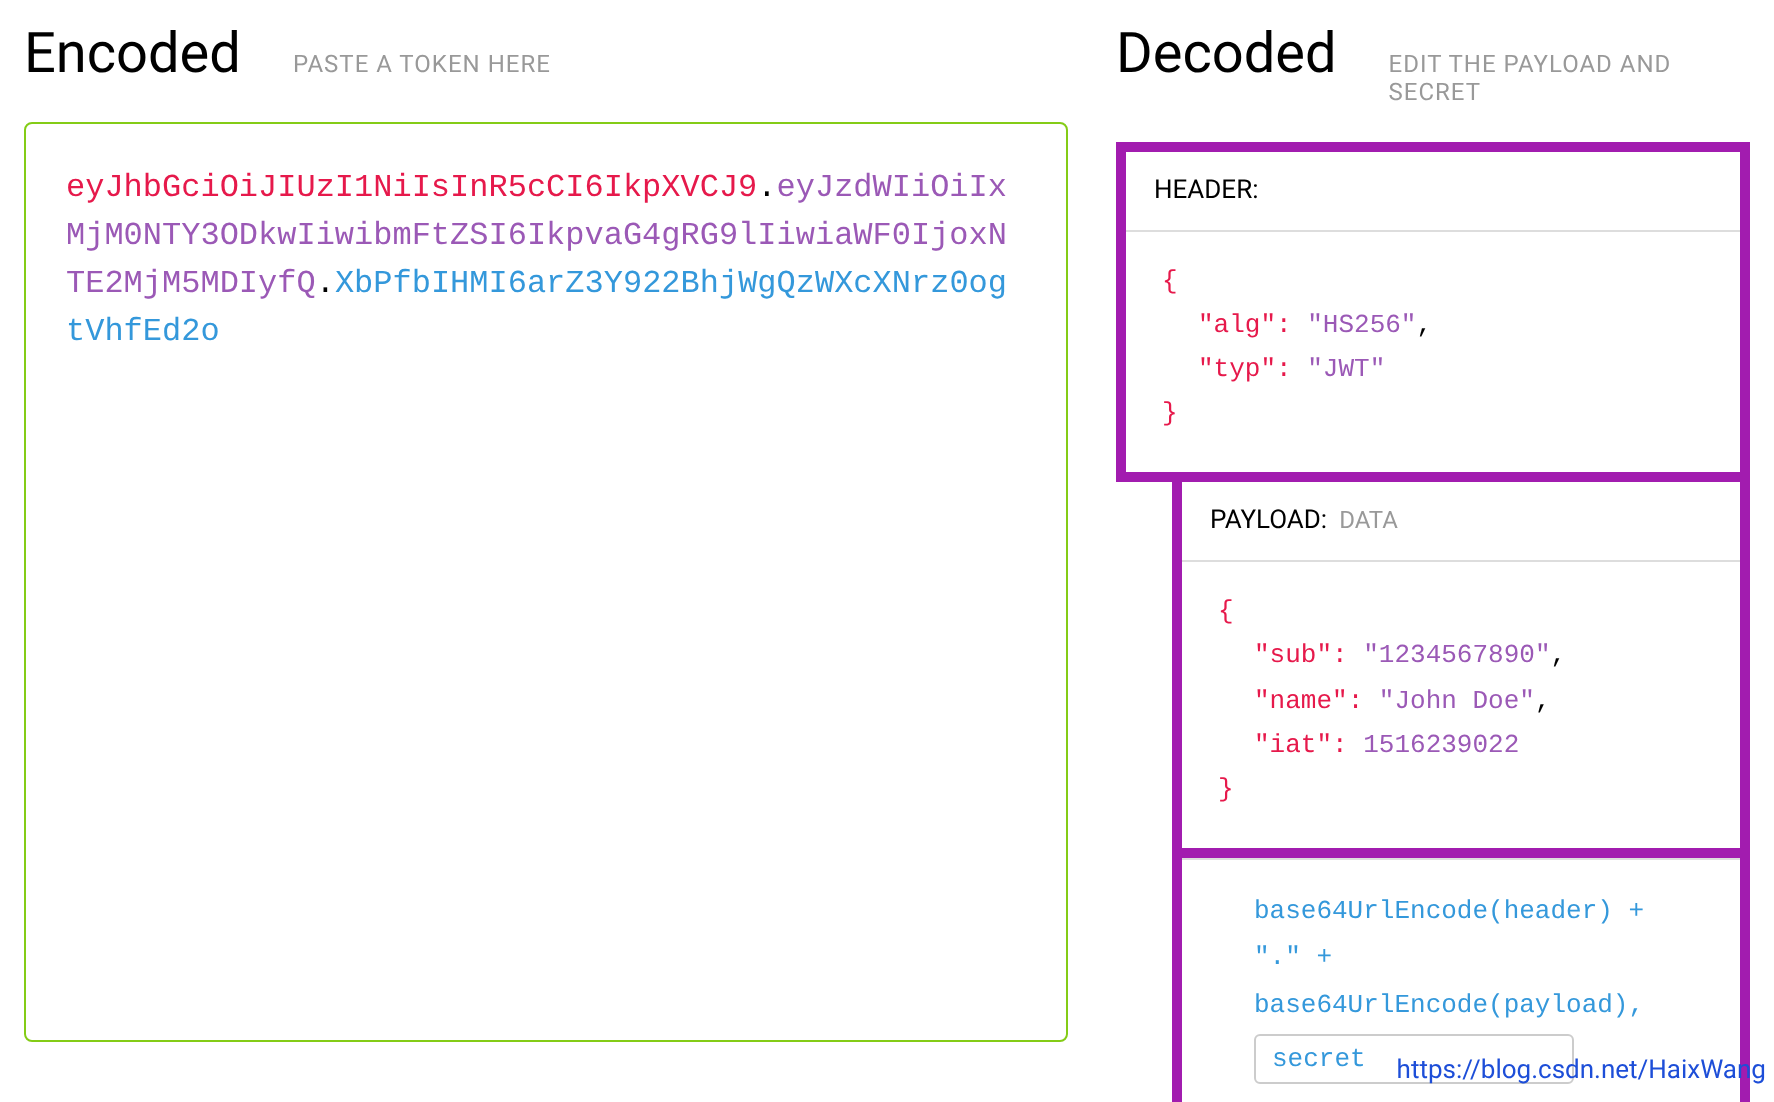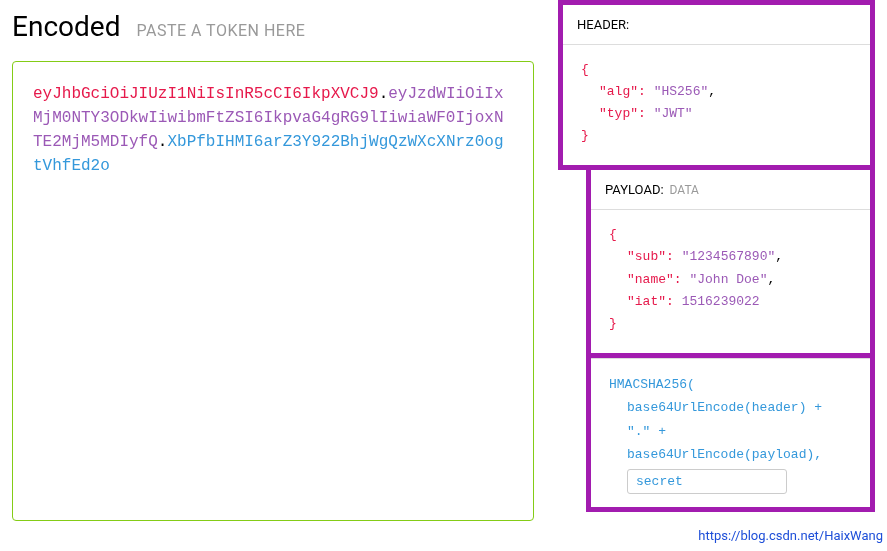--- a/index.html
+++ b/index.html
@@ -21,31 +21,31 @@
     .left-panel {
       width: 546px;
       flex-shrink: 0;
     }
     .right-panel {
       flex: 1;
     }
     .title-row {
       display: flex;
       align-items: baseline;
-      gap: 16px;
+      gap: 26px;
       margin-bottom: 18px;
       margin-top: 10px;
     }
     .main-title {
       font-size: 28px;
       font-weight: 400;
       color: #000;
     }
     .subtitle {
-      font-size: 16px;
+      font-size: 12px;
       color: #999;
       letter-spacing: 0.5px;
     }
     .encoded-box {
       border: 1px solid #84cc16;
       border-radius: 4px;
       padding: 20px;
       min-height: 460px;
       font-family: "Courier New", Consolas, monospace;
       font-size: 16px;
@@ -129,20 +129,24 @@
   <div class="title-row">
     <span class="main-title">Encoded</span>
     <span class="subtitle">PASTE A TOKEN HERE</span>
   </div>
   <div class="encoded-box">
     <span class="token-header">eyJhbGciOiJIUzI1NiIsInR5cCI6IkpXVCJ9</span><span class="token-dot">.</span><span class="token-payload">eyJzdWIiOiIxMjM0NTY3ODkwIiwibmFtZSI6IkpvaG4gRG9lIiwiaWF0IjoxNTE2MjM5MDIyfQ</span><span class="token-dot">.</span><span class="token-signature">XbPfbIHMI6arZ3Y922BhjWgQzWXcXNrz0ogtVhfEd2o</span>
   </div>
 </div>
 
 <div class="panel right-panel">
+  <div class="title-row">
+    <span class="main-title">Decoded</span>
+    <span class="subtitle">EDIT THE PAYLOAD AND SECRET</span>
+  </div>
 
   <div class="section">
     <div class="section-header">
       <span>HEADER:</span>
     </div>
     <div class="section-body">
       <span class="json-brace">{</span>
       <span class="indent">
         <span class="json-key">"alg"</span><span class="json-colon">: </span><span class="json-string">"HS256"</span><span class="json-comma">,</span><br>
         <span class="json-key">"typ"</span><span class="json-colon">: </span><span class="json-string">"JWT"</span>
@@ -162,21 +166,20 @@
         <span class="json-key">"sub"</span><span class="json-colon">: </span><span class="json-string">"1234567890"</span><span class="json-comma">,</span><br>
         <span class="json-key">"name"</span><span class="json-colon">: </span><span class="json-string">"John Doe"</span><span class="json-comma">,</span><br>
         <span class="json-key">"iat"</span><span class="json-colon">: </span><span class="json-number">1516239022</span>
       </span>
       <span class="json-brace">}</span>
     </div>
   </div>
 
   <div class="section">
     <div class="sig-body">
-      <div>HMACSHA256(</div>
       <div class="sig-indent">base64UrlEncode(header) + "." +</div>
       <div class="sig-indent">base64UrlEncode(payload),</div>
       <div class="sig-indent">
         <input type="text" class="secret-input" value="secret" style="">
       </div>
 
     </div>
   </div>
 </div>
 

